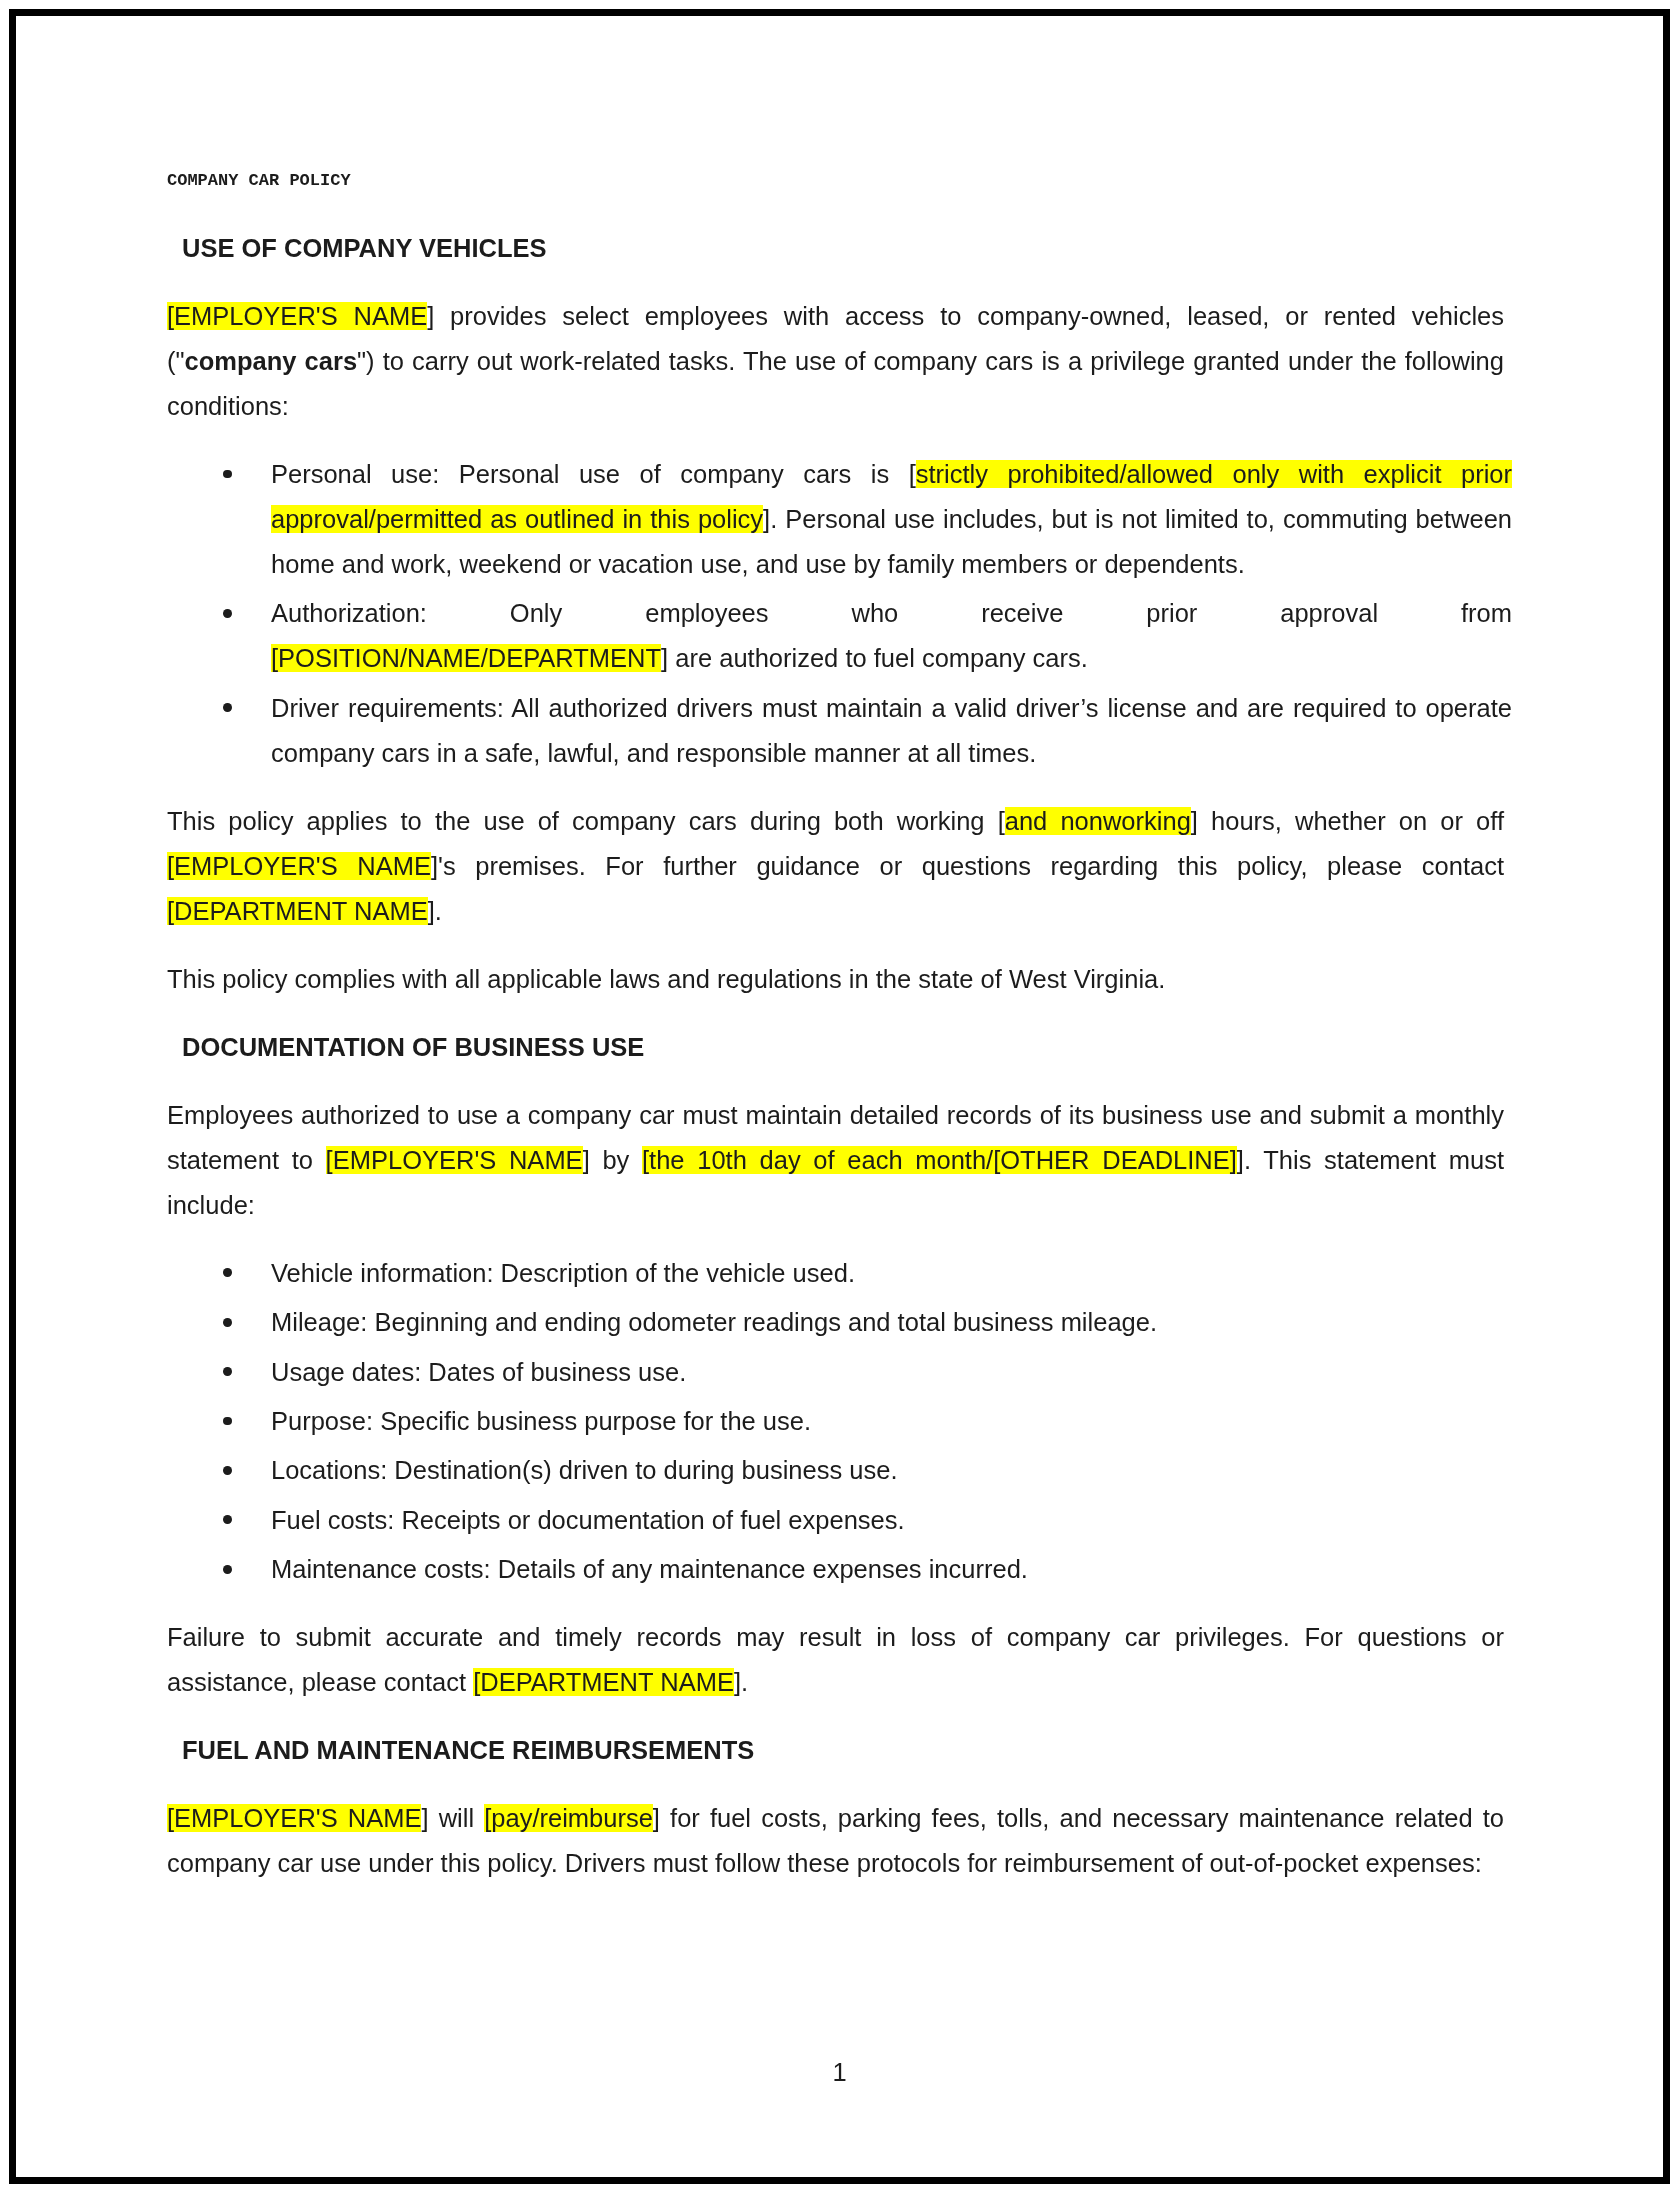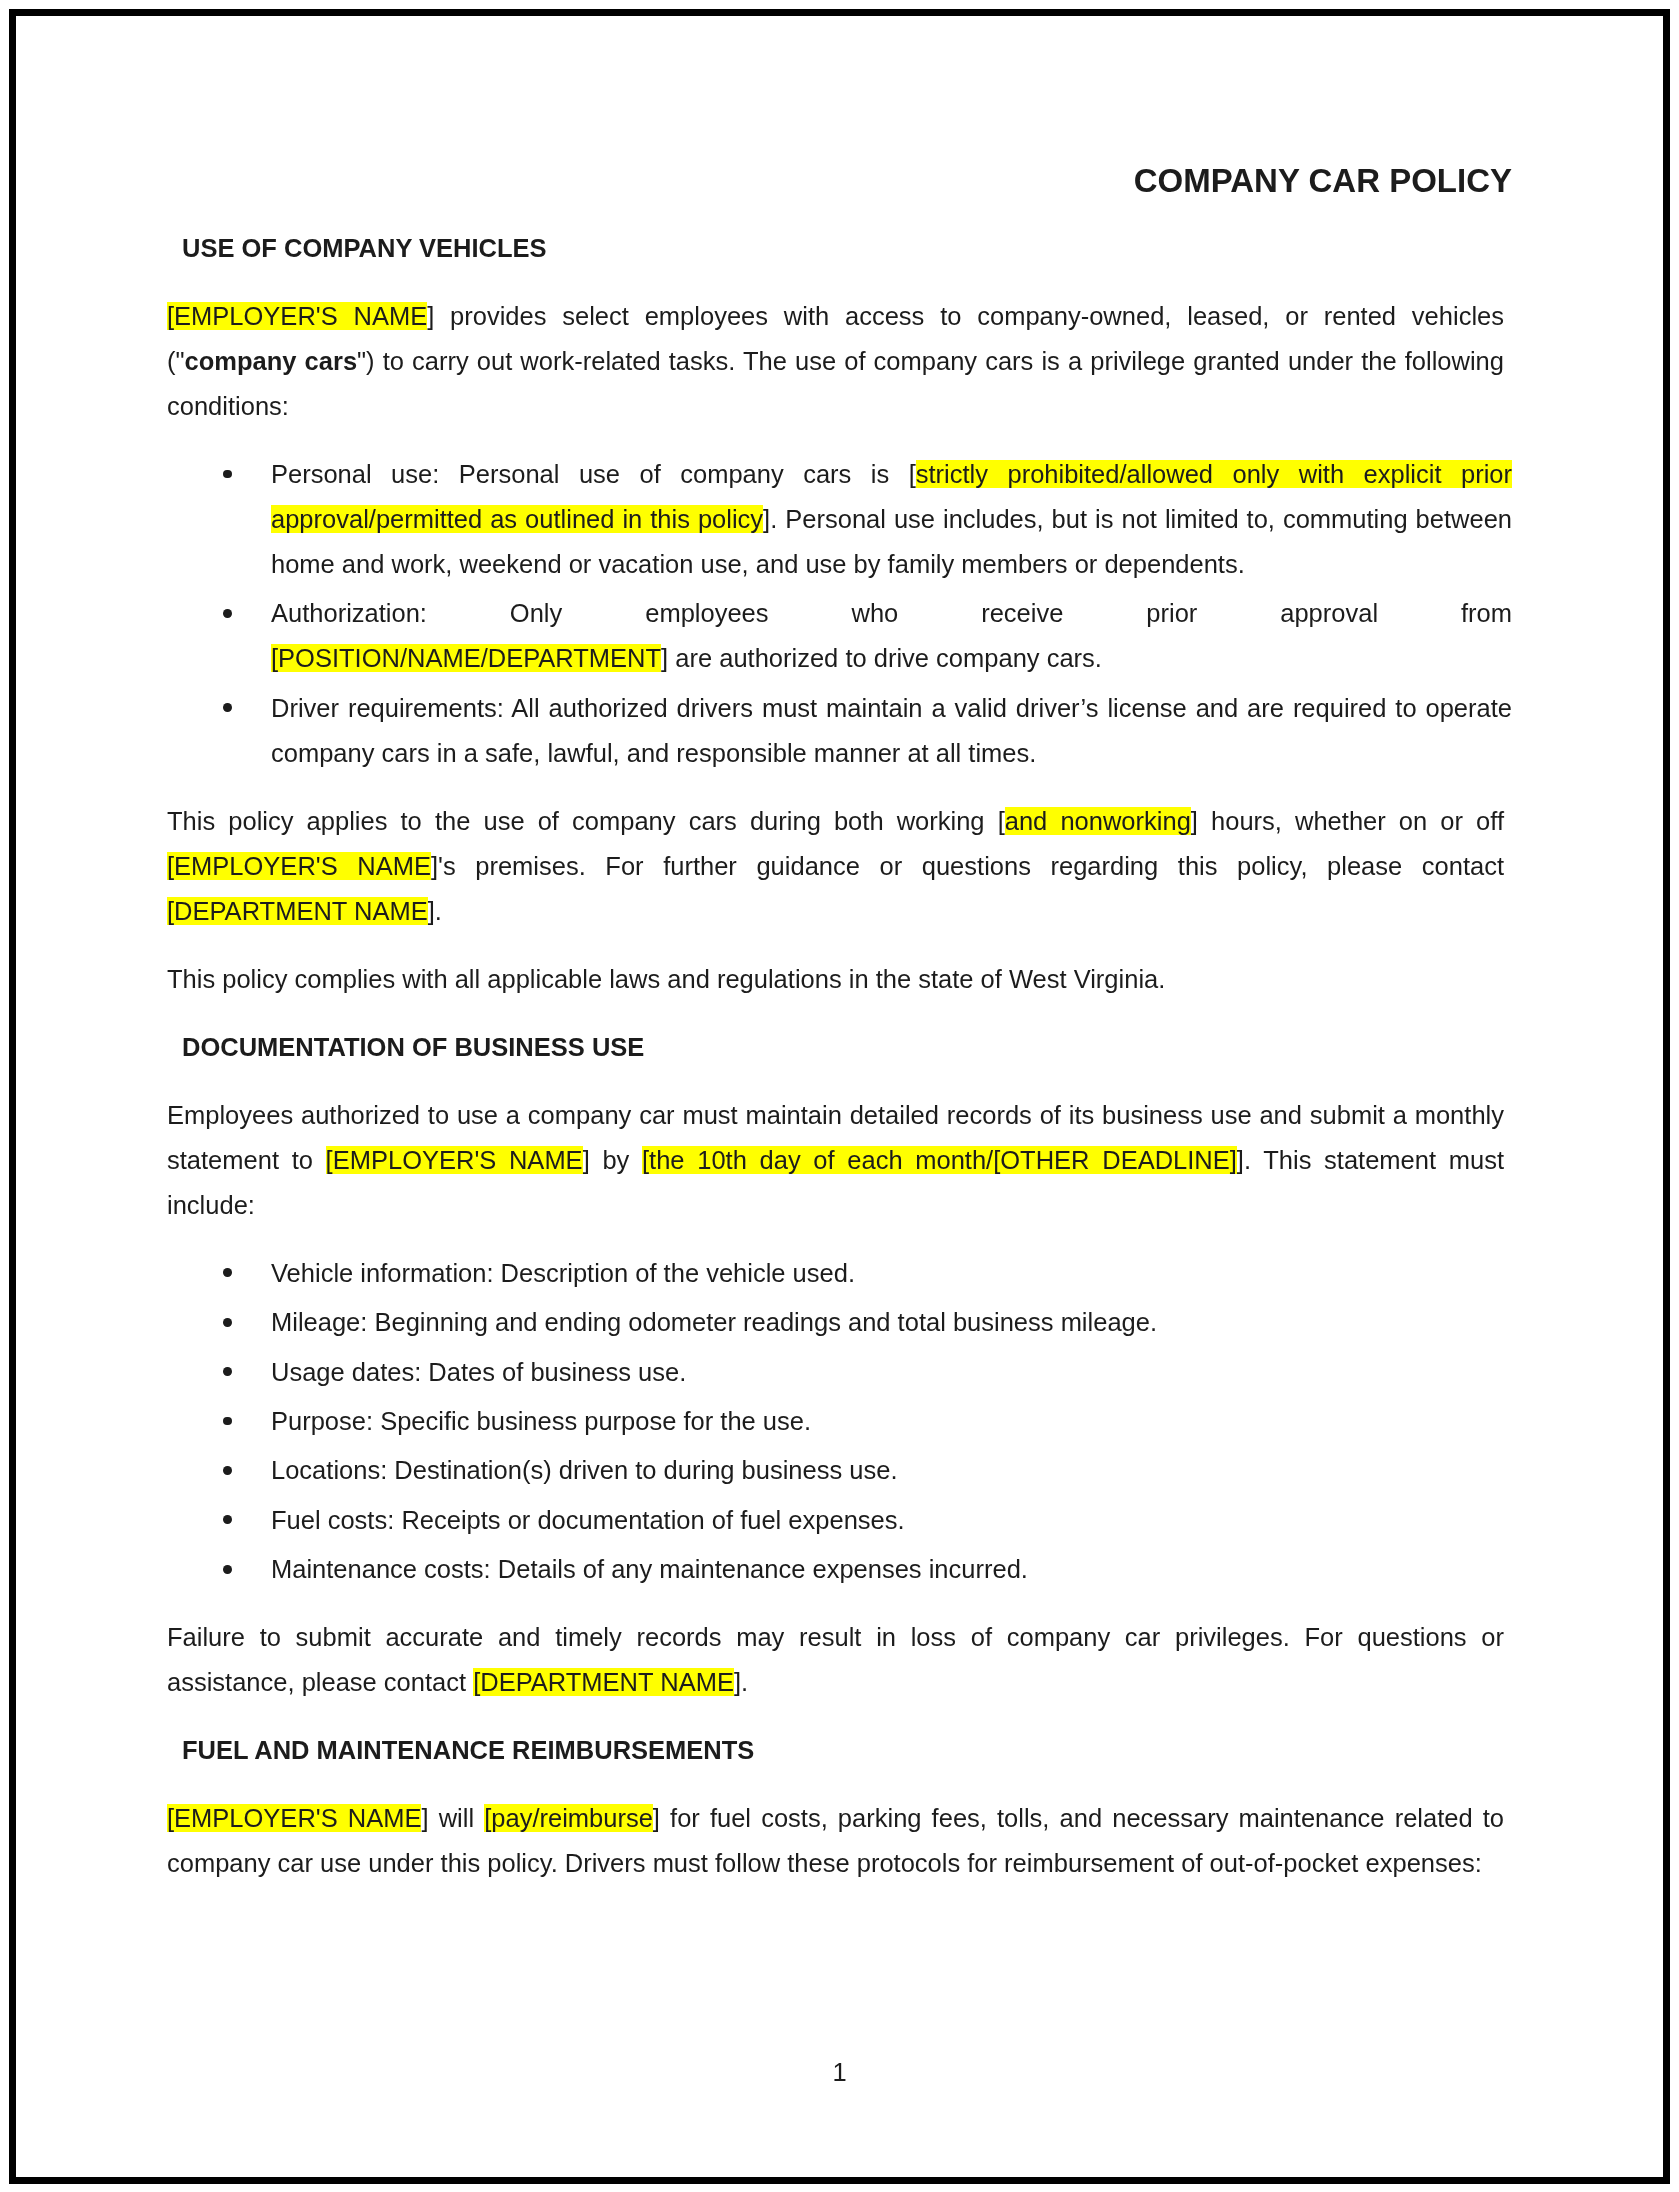--- a/index.html
+++ b/index.html
@@ -14,22 +14,22 @@
   }
   .page-frame {
     position:absolute; inset:8.8px;
     border:7px solid var(--frame, #000000);
     pointer-events:none;
   }
   .content {
     position:absolute; left:167px; right:167px; top:158px;
   }
   h1.title {
-    font-size:33px; line-height:45px;
-    text-align:right; font-weight:700; margin:0 0 23px 0;
+    font-size:17px; line-height:45px;
+    text-align:left; font-weight:700; margin:0 0 23px 0;font-family:Liberation Mono, monospace;
   }
   h2.heading {
     font-size:25.5px; line-height:45px;
     font-weight:700; margin:0 0 23px 15px;
   }
   p.paragraph {
     text-align:justify; margin:0 8px 23px 0;
   }
   ul.bullets {
     list-style:none; margin:4px 0 23px 0; padding:0;
@@ -57,21 +57,21 @@
 <div class="page-frame"></div>
 
 <div class="content">
     <h1 class="title"><span>COMPANY CAR POLICY</span></h1>
     <h2 class="heading"><span>USE OF COMPANY VEHICLES</span></h2>
     <p class="paragraph"><span class="hl">[EMPLOYER'S NAME</span><span>] provides select employees with access to company-owned, leased, or rented vehicles ("</span><span class="bold">company cars</span><span>") to carry out work-related tasks. The use of company cars is a privilege granted under the following conditions:</span></p>
     <ul class="bullets">
       <li><span>Personal use: Personal use of company cars is [</span><span class="hl">strictly prohibited/allowed only with explicit prior approval/permitted as outlined in this policy</span><span>]. Personal use includes, but is not limited to, commuting between home and work, weekend or vacation use, and use by family members or dependents.</span></li>
       <li>
         <div class="force-justify"><span>Authorization: Only employees who receive prior approval from</span></div>
-        <div><span class="hl">[POSITION/NAME/DEPARTMENT</span><span>] are authorized to drive company cars.</span></div>
+        <div><span class="hl">[POSITION/NAME/DEPARTMENT</span><span>] are authorized to fuel company cars.</span></div>
       </li>
       <li><span>Driver requirements: All authorized drivers must maintain a valid driver’s license and are required to operate company cars in a safe, lawful, and responsible manner at all times.</span></li>
     </ul>
     <p class="paragraph"><span>This policy applies to the use of company cars during both working [</span><span class="hl">and nonworking</span><span>] hours, whether on or off </span><span class="hl">[EMPLOYER'S NAME</span><span>]'s premises. For further guidance or questions regarding this policy, please contact </span><span class="hl">[DEPARTMENT NAME</span><span>].</span></p>
     <p class="paragraph"><span>This policy complies with all applicable laws and regulations in the state of West Virginia.</span></p>
     <h2 class="heading"><span>DOCUMENTATION OF BUSINESS USE</span></h2>
     <p class="paragraph"><span>Employees authorized to use a company car must maintain detailed records of its business use and submit a monthly statement to </span><span class="hl">[EMPLOYER'S NAME</span><span>] by </span><span class="hl">[the 10th day of each month/[OTHER DEADLINE]</span><span>]. This statement must include:</span></p>
     <ul class="bullets">
       <li><span>Vehicle information: Description of the vehicle used.</span></li>
       <li><span>Mileage: Beginning and ending odometer readings and total business mileage.</span></li>

